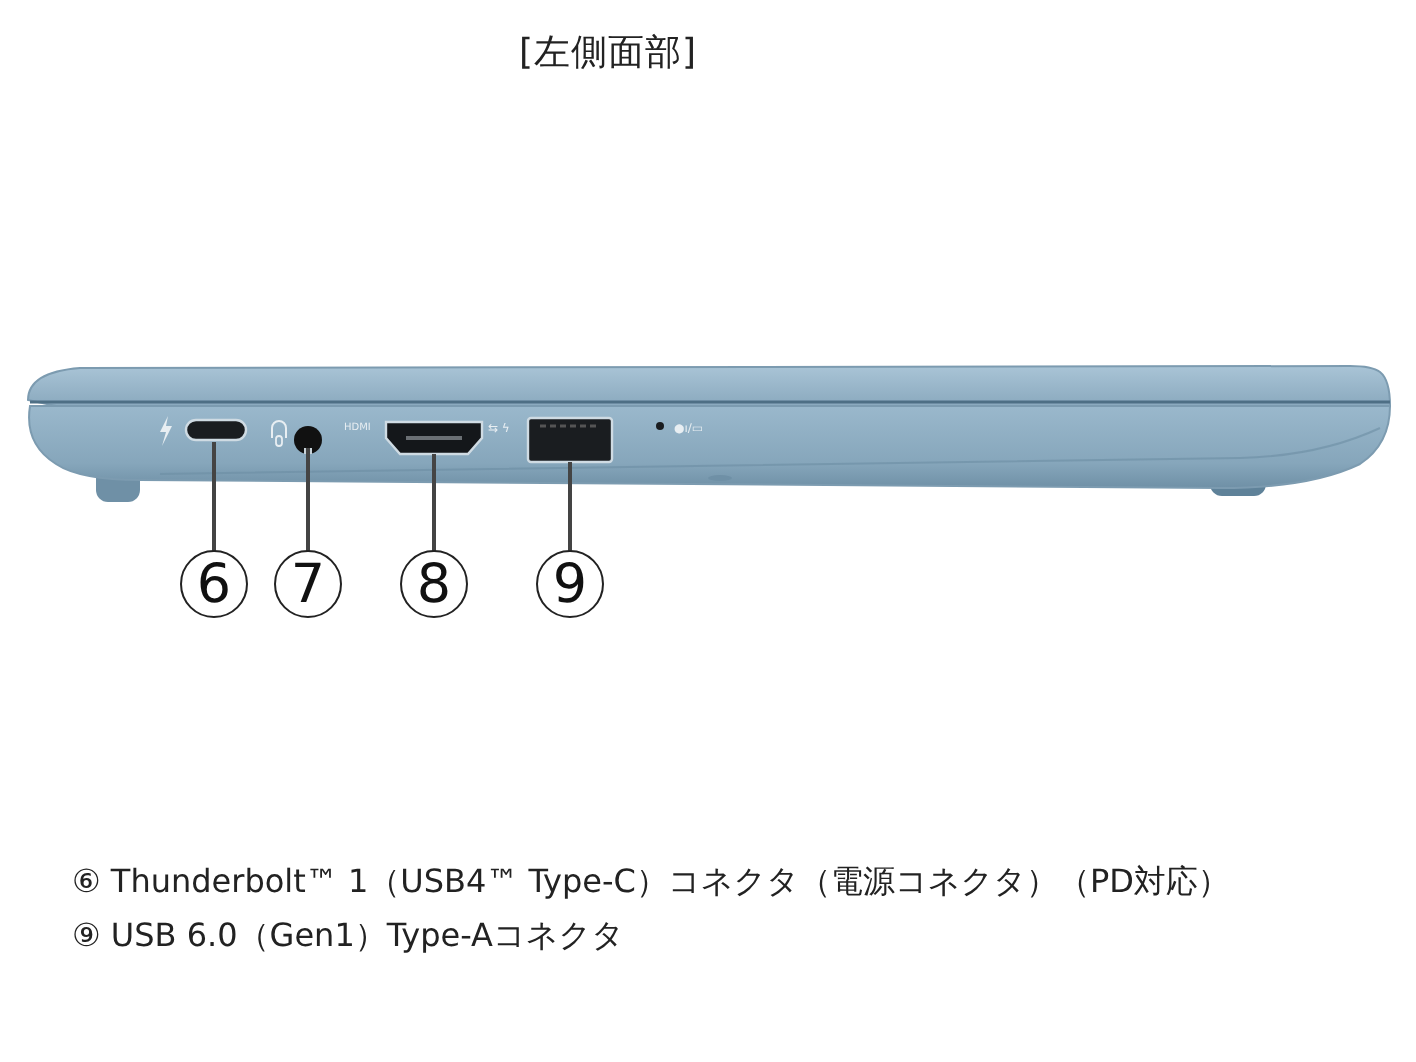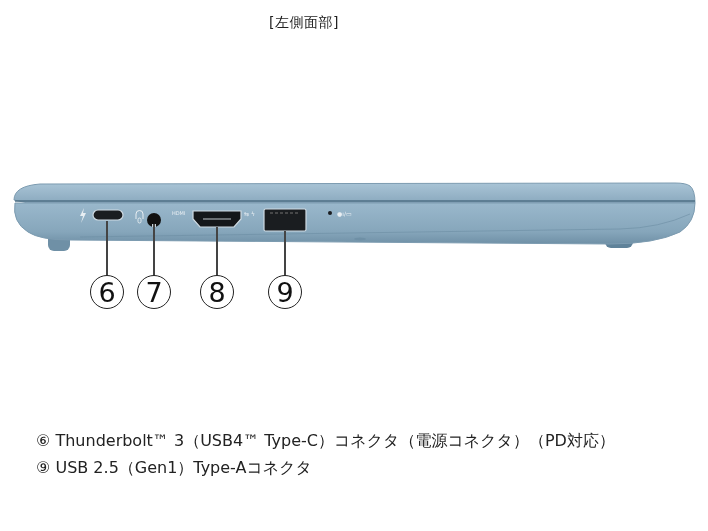--- a/index.html
+++ b/index.html
@@ -1,19 +1,19 @@
 <!DOCTYPE html>
 <html><head>
 <meta charset="utf-8">
 <style>
   html, body { margin: 0; padding: 0; background: #ffffff; }
   body { width: 708px; height: 531px; position: relative; overflow: hidden;
          font-family: "DejaVu Sans", "Liberation Sans", sans-serif; color: #222; }
   .title { position: absolute; top: 14px; left: 0; width: 608px; text-align: center;
-           font-size: 14px; color: #222; letter-spacing: 0.5px; }
+           font-size: 18px; color: #222; letter-spacing: 0.5px; }
   .figure { position: absolute; left: 0; top: 170px; width: 708px; height: 100px; }
   .callout-line { position: absolute; width: 1.5px; background: #444; }
   .callout-circle { position: absolute; width: 34px; height: 34px; border: 1.6px solid #222;
                     border-radius: 50%; background: #fff; display: flex; align-items: center;
                     justify-content: center; font-size: 27px; line-height: 1; color: #111;
                     box-sizing: border-box; }
   .legend { position: absolute; left: 36px; top: 430px; font-size: 16px; color: #222; }
   .legend-row { height: 27px; line-height: 22px; white-space: nowrap; }
   .legend-row .gap { display: inline-block; width: 36px; }
 </style>
@@ -76,15 +76,15 @@
 <div class="callout-line" style="left:153px; top:224px; height:52px;"></div>
 <div class="callout-line" style="left:216px; top:227px; height:49px;"></div>
 <div class="callout-line" style="left:284px; top:231px; height:45px;"></div>
 
 <div class="callout-circle" style="left:90px; top:275px;">6</div>
 <div class="callout-circle" style="left:137px; top:275px;">7</div>
 <div class="callout-circle" style="left:200px; top:275px;">8</div>
 <div class="callout-circle" style="left:268px; top:275px;">9</div>
 
 <div class="legend">
-  <div class="legend-row">⑥ Thunderbolt™ 3（USB4™ Type-C）コネクタ（電源コネクタ）（PD対応）</div>
-  <div class="legend-row">⑨ USB 2.5（Gen1）Type-Aコネクタ</div>
+  <div class="legend-row">⑥ Thunderbolt™ 1（USB4™ Type-C）コネクタ（電源コネクタ）（PD対応）</div>
+  <div class="legend-row">⑨ USB 6.0（Gen1）Type-Aコネクタ</div>
 </div>
 
 </body></html>

